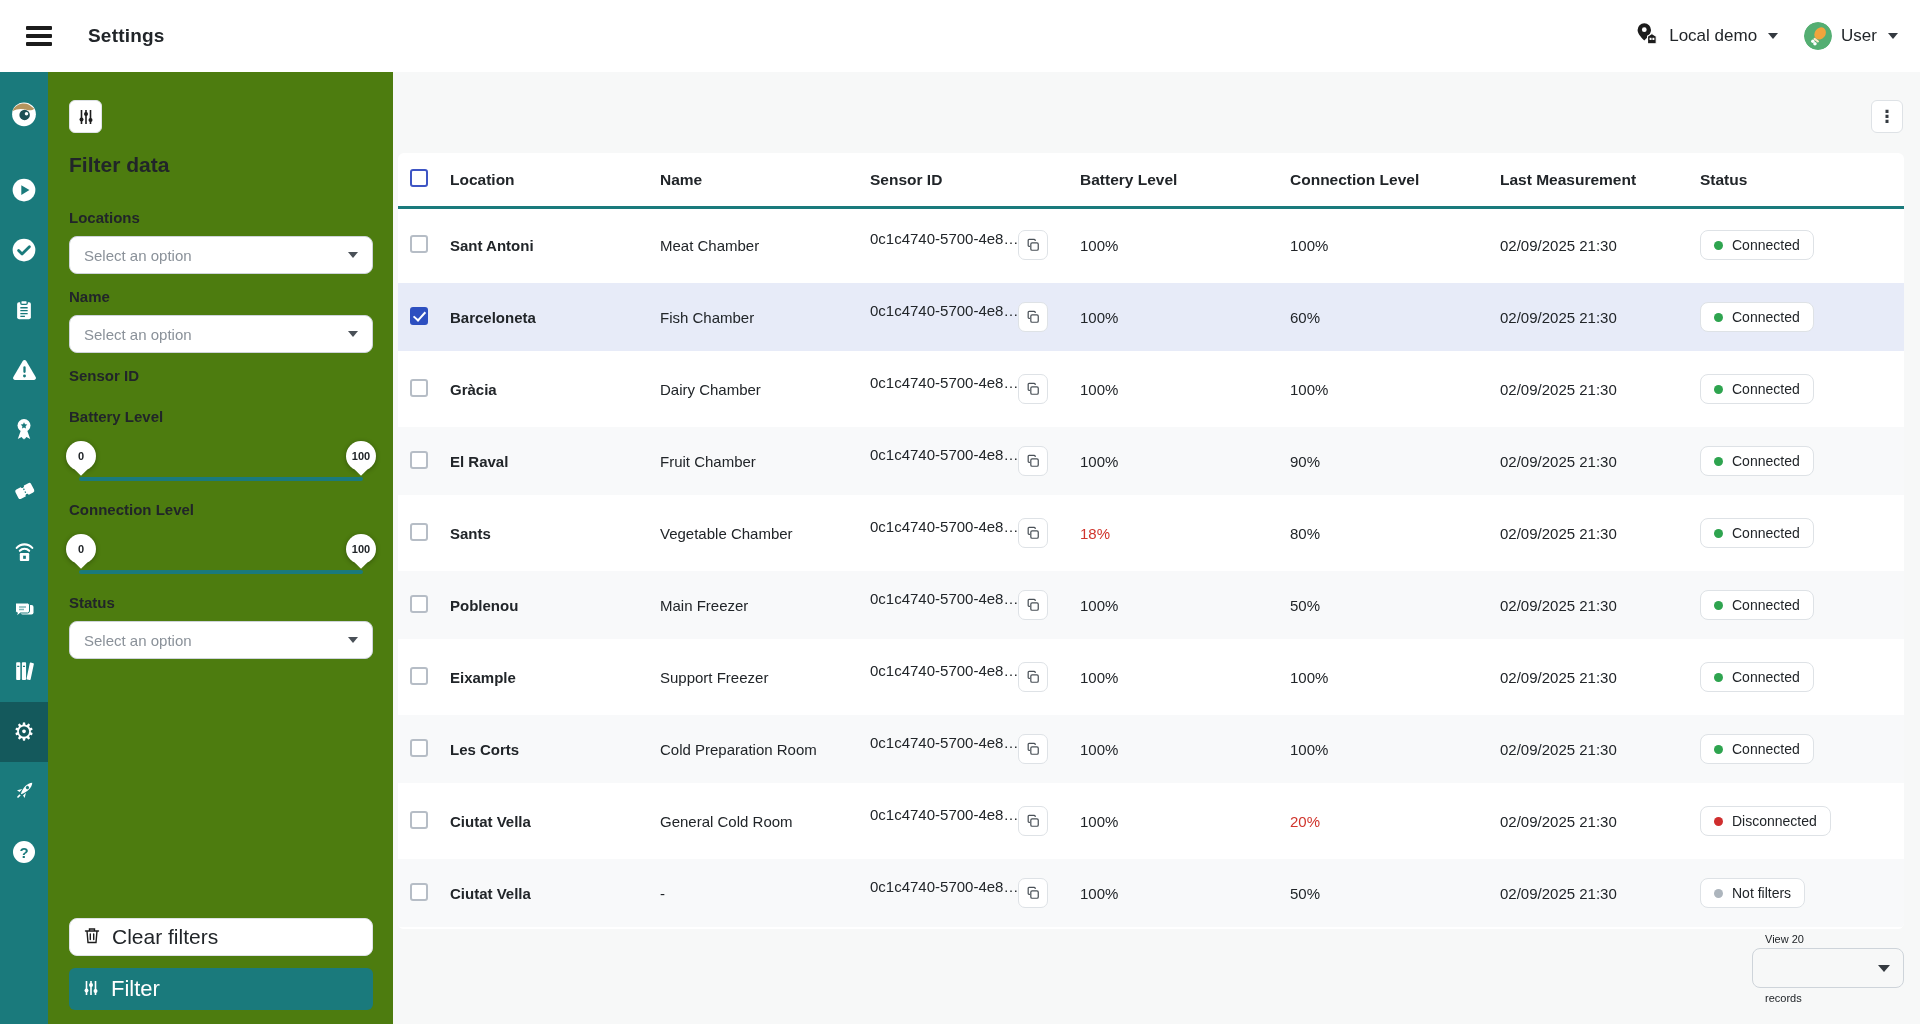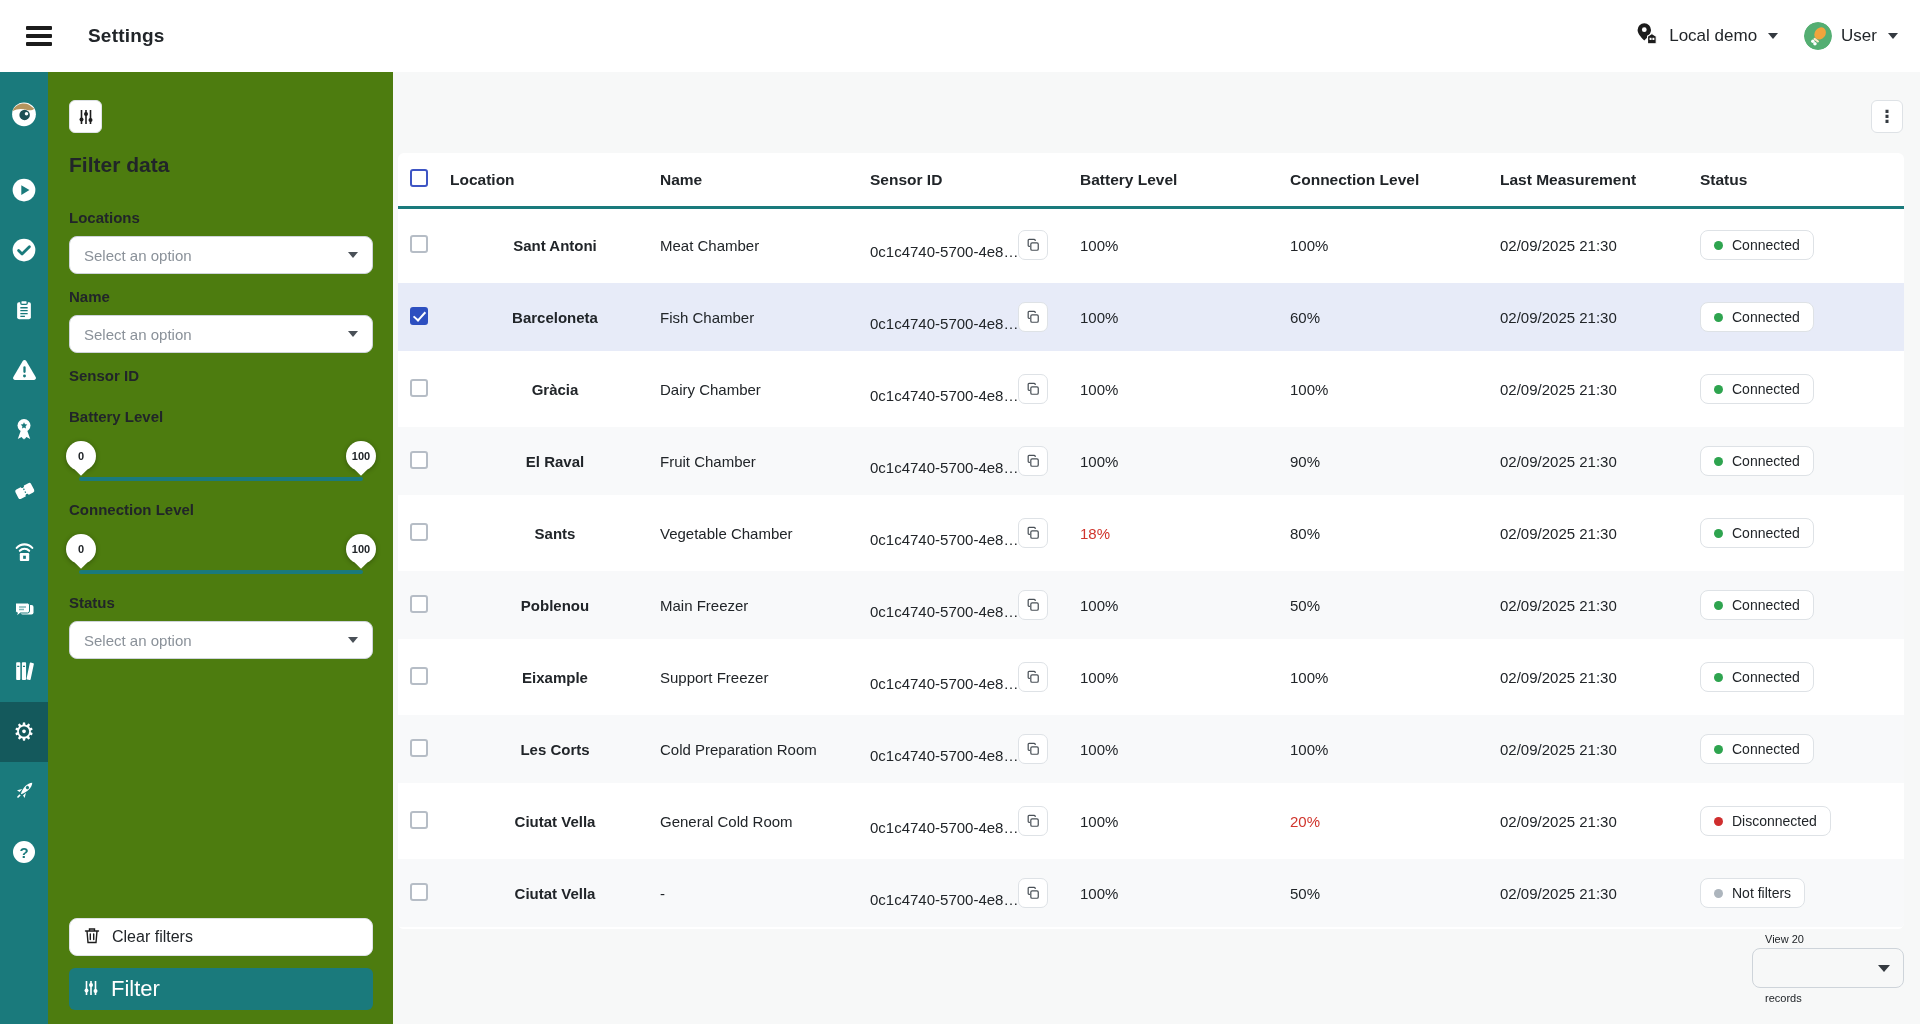--- a/index.html
+++ b/index.html
@@ -52,40 +52,40 @@
   .balloon { position:absolute; top:2px; width:30px; height:30px; background:#fff; border-radius:50%;
     box-shadow:0 1px 5px rgba(0,0,0,.3); display:flex; align-items:center; justify-content:center; cursor:pointer; }
   .balloon::after { content:""; position:absolute; bottom:-3px; left:50%;
     transform:translateX(-50%) rotate(45deg); width:9px; height:9px; background:#fff; }
   .balloon b { position:relative; z-index:2; font-size:11px; font-weight:700; }
   .balloon.left { left:-3px; } .balloon.right { right:-3px; }
 
   .fp-spacer { flex:1; }
   .btn-clear { height:38px; border:1px solid #dee2e6; border-radius:8px; background:#fff;
     display:flex; align-items:center; justify-content:flex-start; gap:12px; padding:0 14px;
-    font-size:16px; color:#212529; cursor:pointer; margin-bottom:12px; font-family:inherit; }
+    font-size:21px; color:#212529; cursor:pointer; margin-bottom:12px; font-family:inherit; }
   .btn-filter { height:42px; border:none; border-radius:6px; background:#1a7a7c; color:#fff;
     display:flex; align-items:center; gap:12px; padding:0 14px; font-size:22px; cursor:pointer; font-family:inherit; }
 
   
   .content { position:relative; flex:1; background:#f7f8f8; padding:0 16px 0 5px; }
   .kebab { position:absolute; top:28px; right:17px; width:32px; height:33px; background:#fff;
     border:1px solid #dee2e6; border-radius:6px; display:flex; align-items:center; justify-content:center;
     cursor:pointer; font-size:17px; font-weight:700; color:#343a40; letter-spacing:0; }
 
   .table-card { margin-top:81px; background:#fff; border-radius:6px; overflow:hidden; }
   .tgrid { display:grid; grid-template-columns:40px 210px 210px 210px 210px 210px 200px 1fr;
     align-items:center; padding:0 10px 0 12px; }
   .thead { height:56px; border-bottom:3px solid #1a7a7c; font-weight:600; font-size:15.5px; }
   .trow { height:72px; border-top:2px solid #fff; border-bottom:2px solid #fff; font-size:15px; }
   .trow:nth-child(even) { background:#f8f9fa; }
   .trow.selected { background:#e7ebf8; }
-  .cell-loc { font-weight:700;text-align:center; }
+  .cell-loc { font-weight:700; }
   .cell.alert { color:#d0342c; }
-  .sensor-wrap { display:flex; align-items:flex-end; gap:0; }
+  .sensor-wrap { display:flex; align-items:flex-start; gap:0; }
   .copy-btn { width:30px; height:30px; background:#fff; border:1px solid #dee2e6; border-radius:7px;
     display:flex; align-items:center; justify-content:center; cursor:pointer; color:#495057; }
 
   .cb { width:18px; height:18px; border:2px solid #b6bdc6; border-radius:3px; background:#fff;
     cursor:pointer; position:relative; display:inline-block; }
   .cb.header { border-color:#3e55c4; }
   .cb.checked { background:#2d4fc0; border-color:#2d4fc0; }
   .cb.checked::after { content:""; position:absolute; left:4px; top:0px; width:5px; height:10px;
     border-right:2px solid #fff; border-bottom:2px solid #fff; transform:rotate(42deg); }
 

